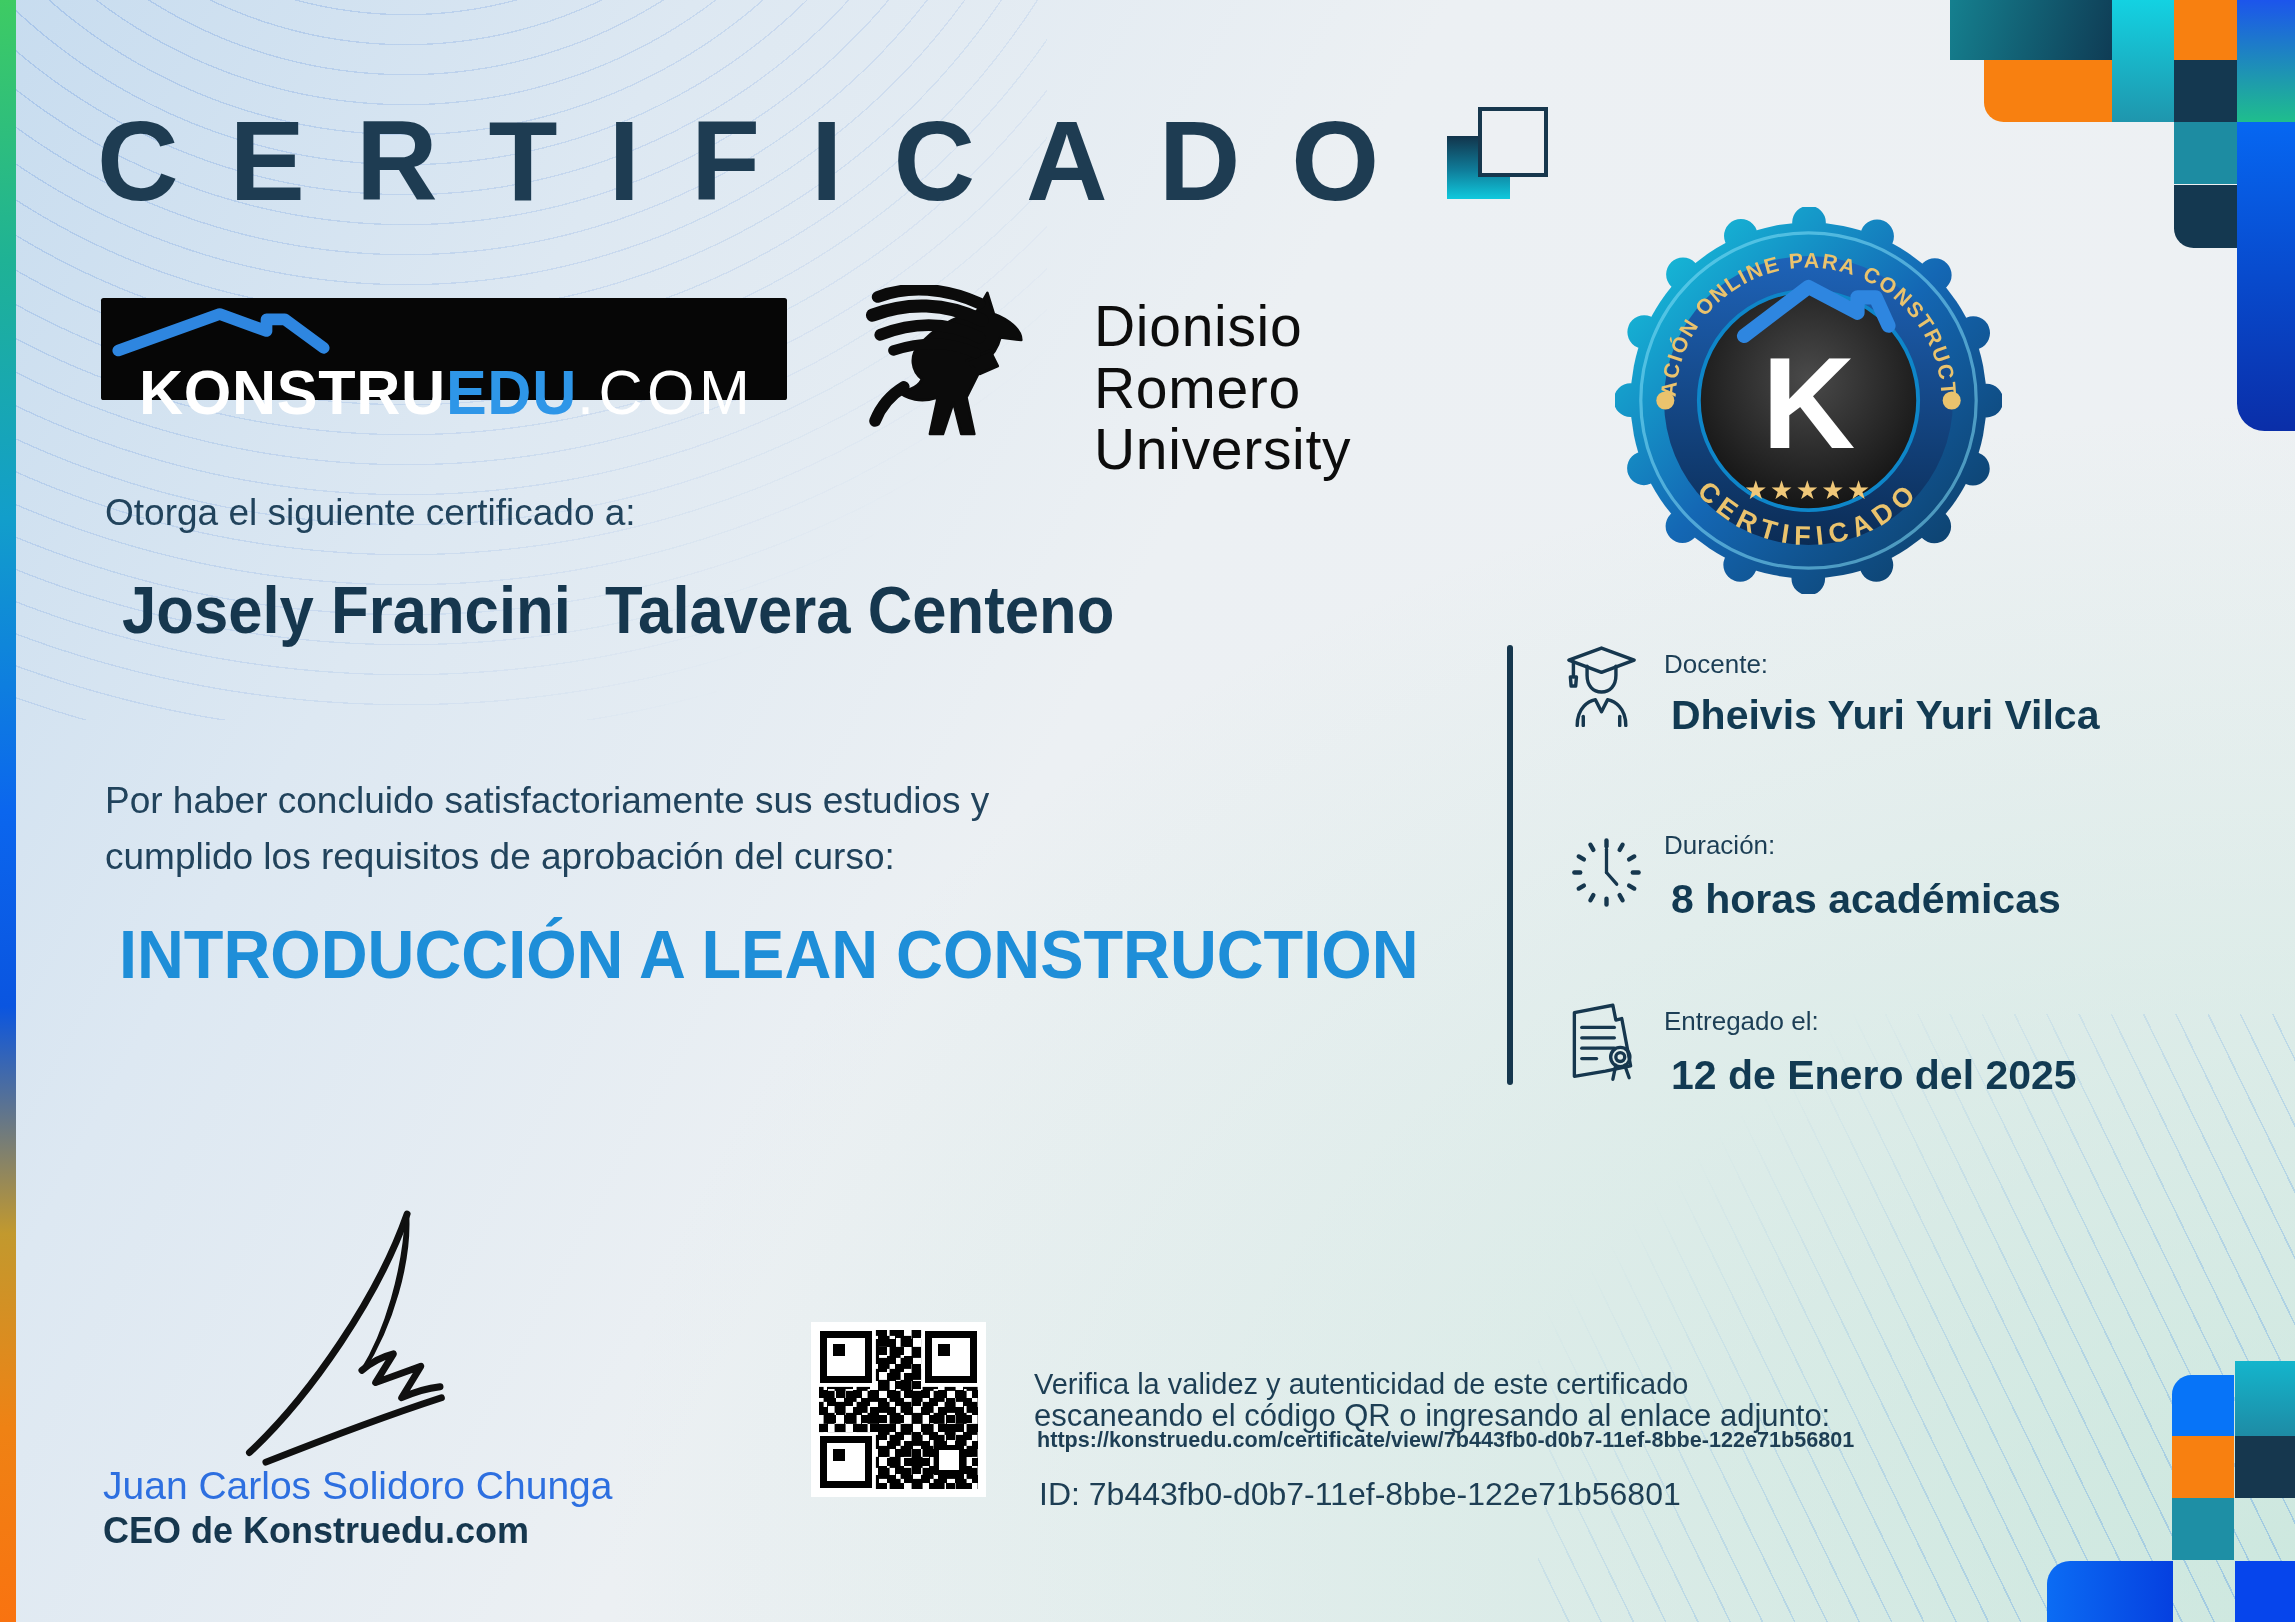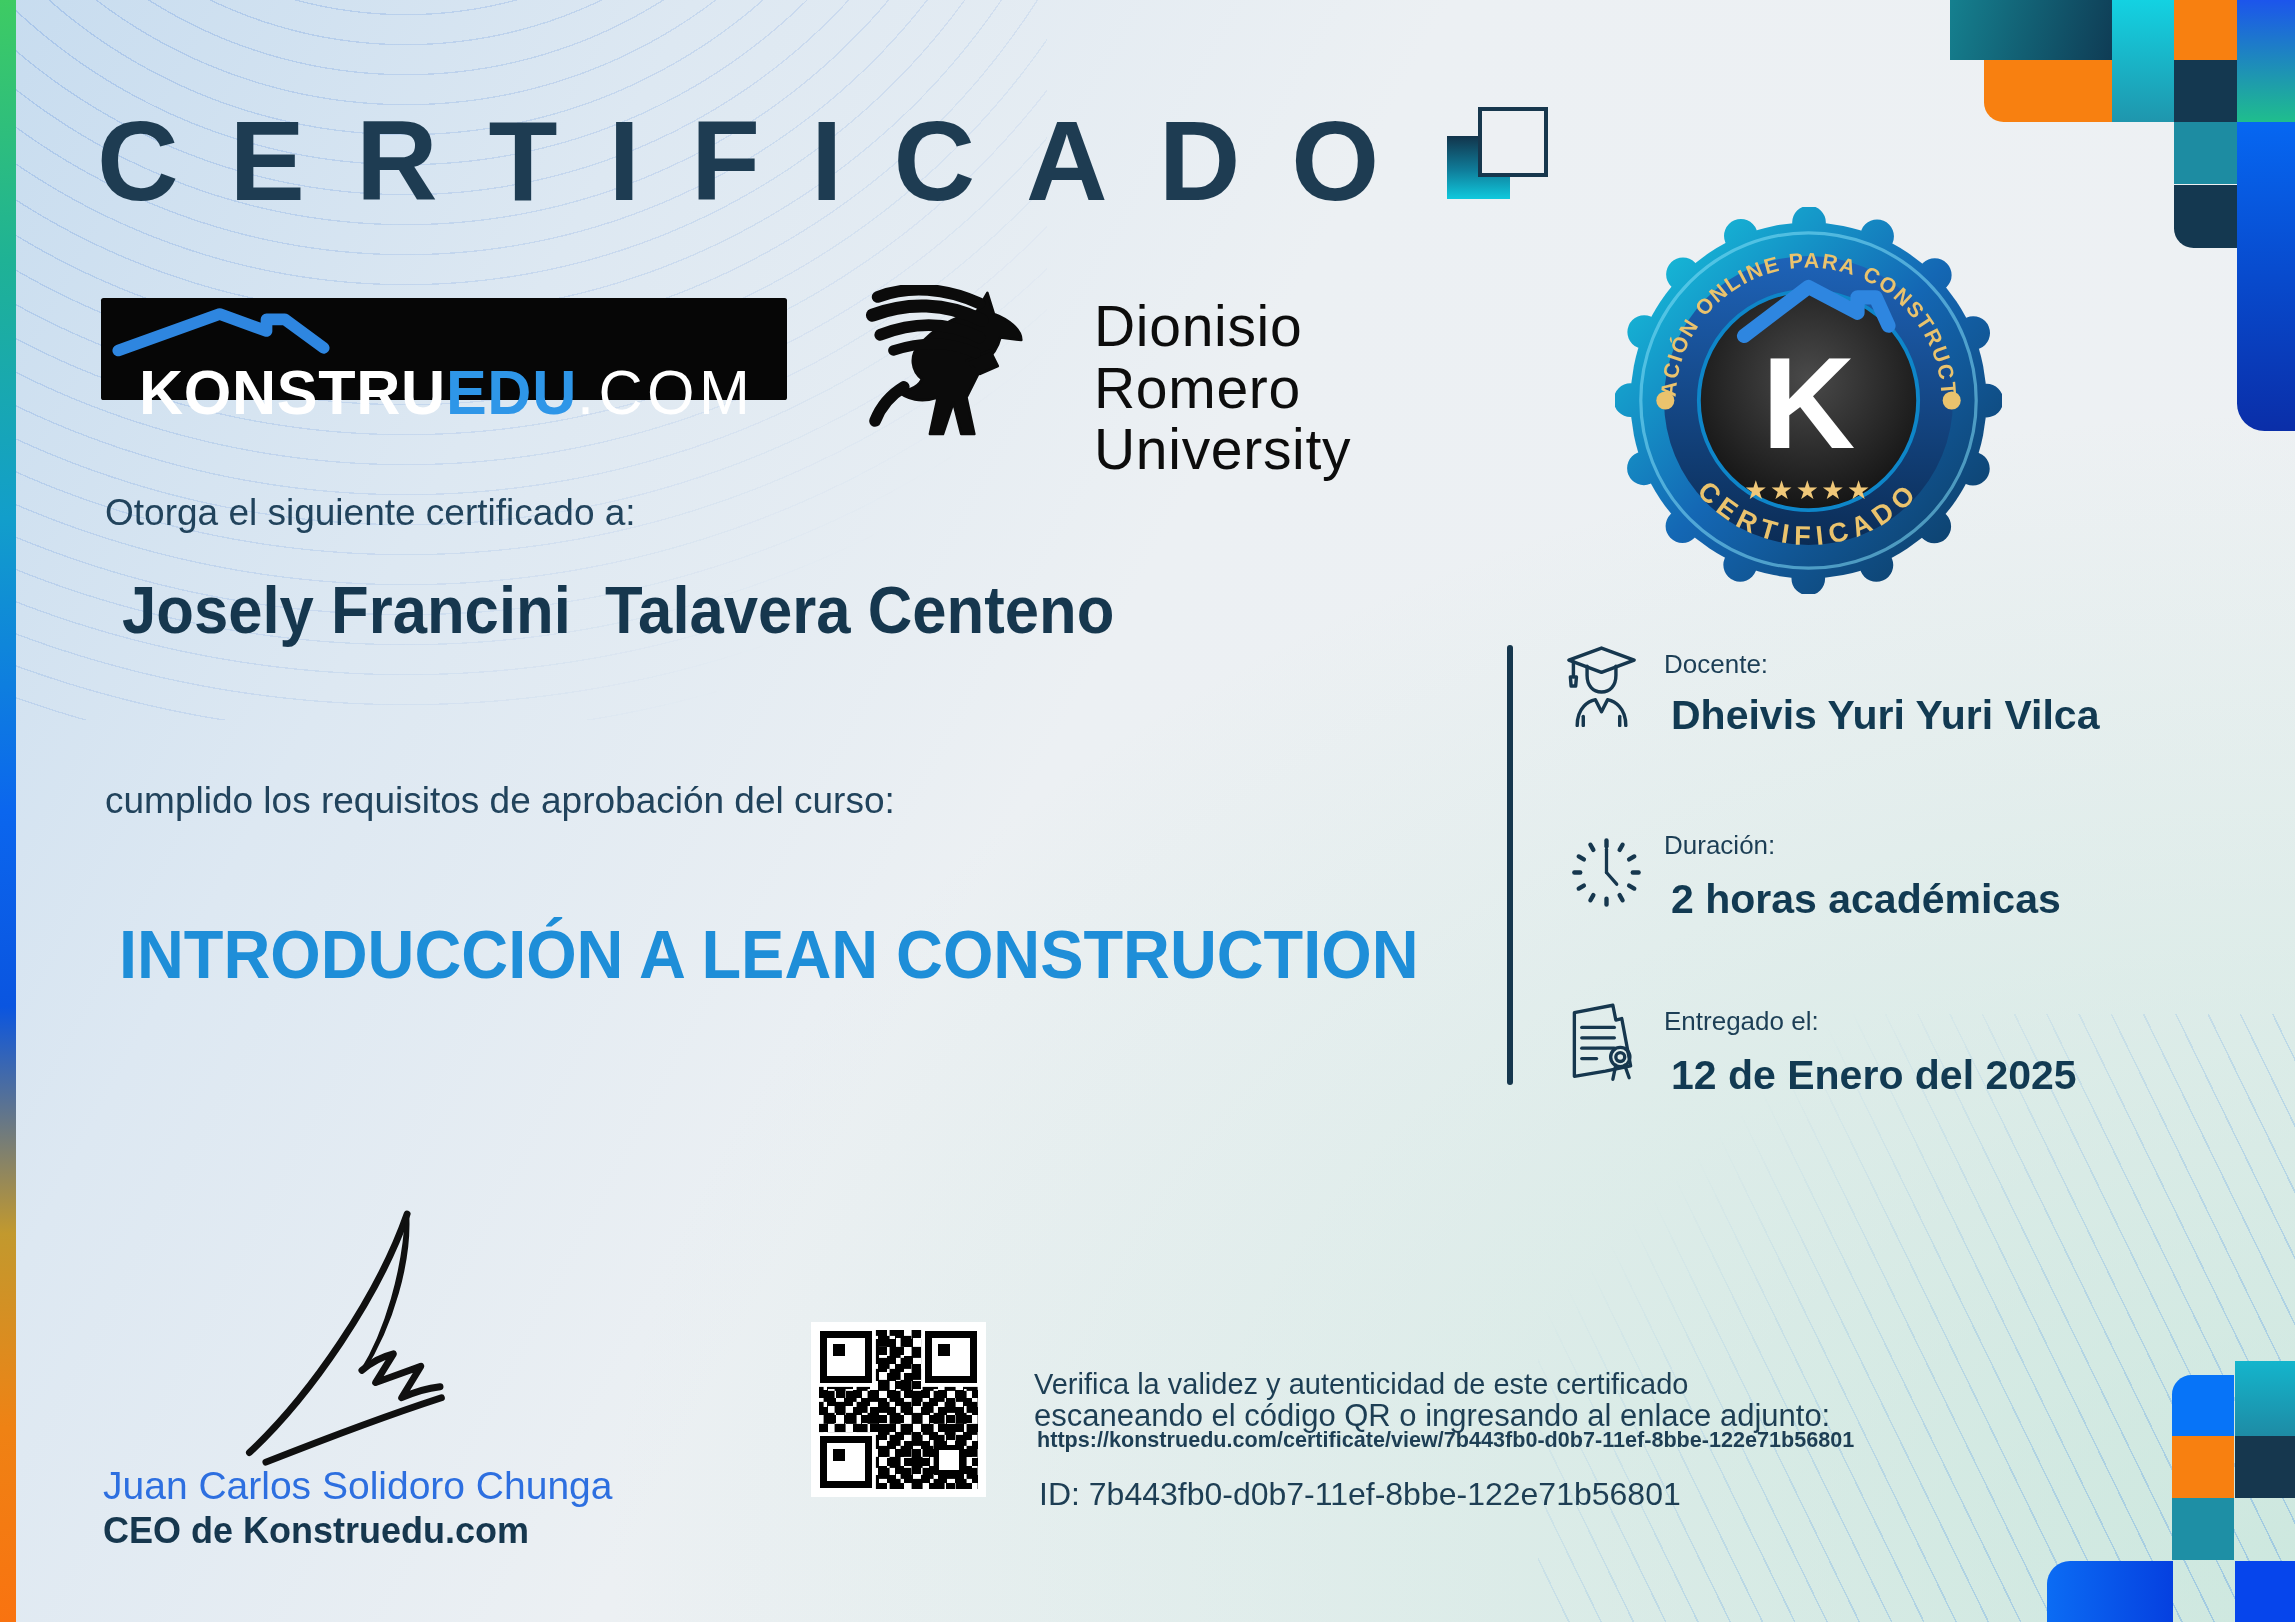--- a/index.html
+++ b/index.html
@@ -171,20 +171,21 @@
   <circle cx="261" cy="150" r="7" fill="#eac36d"></circle>
   <polyline points="100,100 150,62 188,82 188,70 202,70 212,92" fill="none" stroke="#2e86e0" stroke-width="11" stroke-linecap="round" stroke-linejoin="round"></polyline>
   <text x="150" y="187" text-anchor="middle" font-family="Liberation Sans,sans-serif" font-size="100" font-weight="700" fill="#ffffff">K</text>
   <text x="150" y="226" text-anchor="middle" font-family="DejaVu Sans,sans-serif" font-size="20" fill="#f0c879" letter-spacing="2">★★★★★</text>
 </svg>
 
 <div class="abs intro">Otorga el siguiente certificado a:</div>
 <div class="abs recipient">Josely Francini  Talavera Centeno</div>
 
 <div class="abs par">
+  <div>Por haber concluido satisfactoriamente sus estudios y</div>
   <div>cumplido los requisitos de aprobación del curso:</div>
 </div>
 
 <div class="abs course">INTRODUCCIÓN A LEAN CONSTRUCTION</div>
 
 <div class="abs vline"></div>
 
 <div>
   <svg class="abs" style="left:1563px;top:645px;" width="77" height="82" viewBox="0 0 100 108">
     <g fill="none" stroke="#16374e" stroke-width="4.5" stroke-linecap="round" stroke-linejoin="round">
@@ -214,21 +215,21 @@
         <line x1="28" y1="88" x2="32" y2="81"></line>
       <line x1="12" y1="72" x2="19" y2="68"></line>
         <line x1="6" y1="50" x2="14" y2="50"></line>
       <line x1="12" y1="28" x2="19" y2="32"></line>
         <line x1="28" y1="12" x2="32" y2="19"></line>
       <line x1="50" y1="50" x2="50" y2="18" stroke-width="4.5"></line>
       <line x1="50" y1="50" x2="64" y2="66" stroke-width="4.5"></line>
     </g>
   </svg>
   <div class="abs info-label" style="left:1664px;top:830px;">Duración:</div>
-  <div class="abs info-value" style="left:1671px;top:876px;">2 horas académicas</div>
+  <div class="abs info-value" style="left:1671px;top:876px;">8 horas académicas</div>
 </div>
 
 <div>
   <svg class="abs" style="left:1564px;top:1002px;" width="77" height="82" viewBox="0 0 104 110">
     <g fill="none" stroke="#16374e" stroke-width="4.5" stroke-linecap="round" stroke-linejoin="round">
       <path d="M14,14 L66,4 L70,24 L78,22 L90,86 L56,93 L14,100 Z"></path>
       <path d="M24,34 h44"></path>
         <path d="M24,48 h44"></path>
         <path d="M24,62 h44"></path>
         <path d="M24,76 h20"></path>

